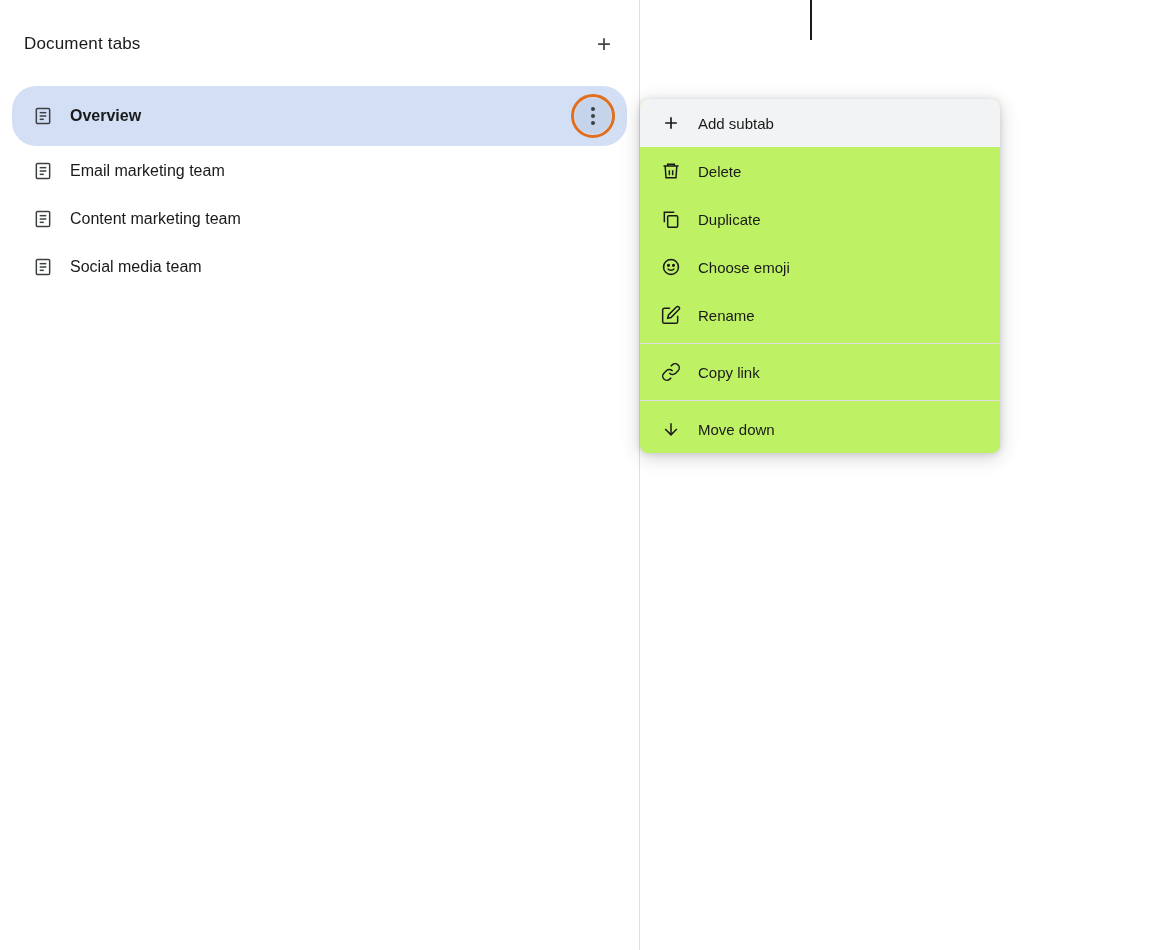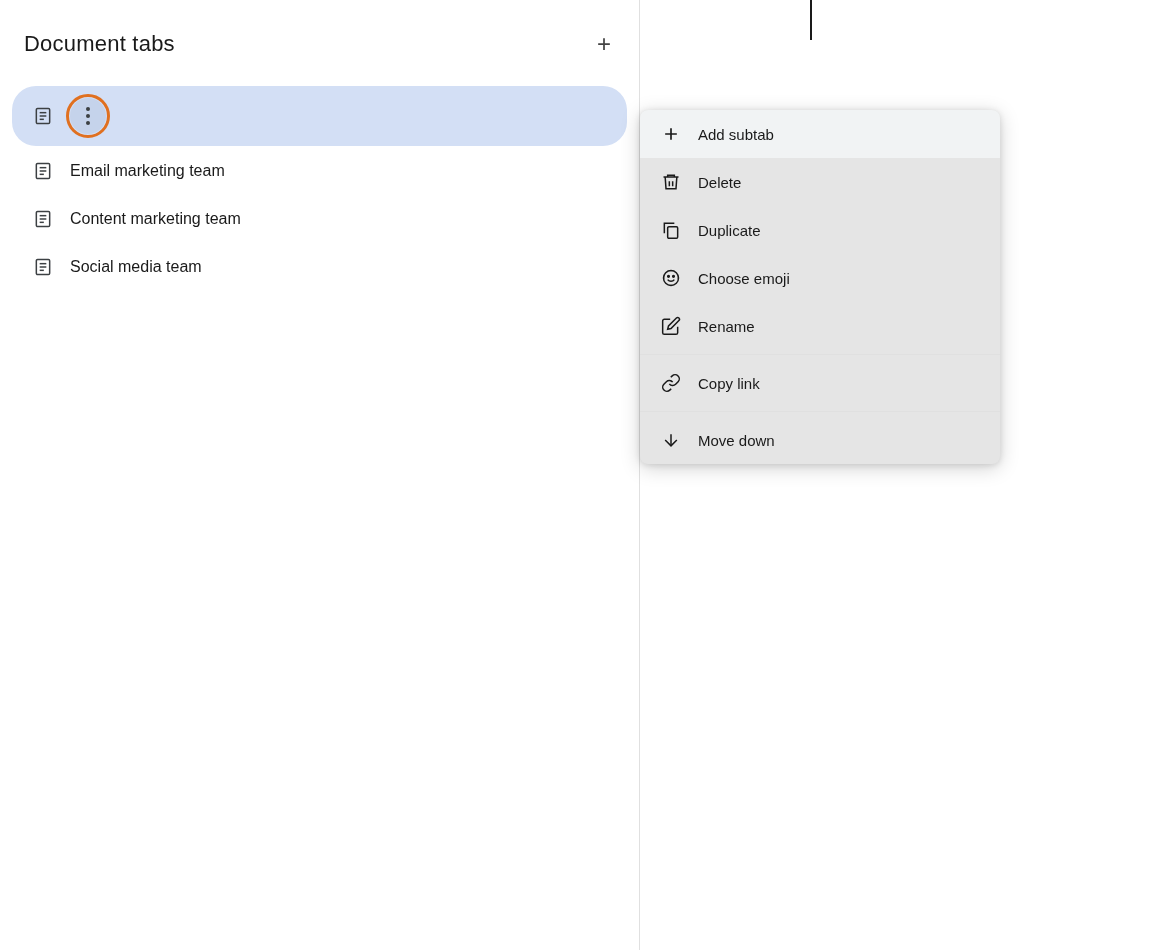--- a/index.html
+++ b/index.html
@@ -25,21 +25,21 @@
     }
 
     .sidebar-header {
       display: flex;
       align-items: center;
       justify-content: space-between;
       padding: 0 20px 24px 24px;
     }
 
     .sidebar-title {
-      font-size: 22px;
+      font-size: 17px;
       font-weight: 500;
       color: #1a1a1a;
       letter-spacing: 0.01em;
     }
 
     .add-tab-btn {
       background: none;
       border: none;
       cursor: pointer;
       font-size: 24px;
@@ -112,24 +112,24 @@
     .dot {
       width: 4px;
       height: 4px;
       background: #3c4043;
       border-radius: 50%;
     }
 
     
     .context-menu {
       position: absolute;
-      top: 110px;
+      top: 99px;
       left: 640px;
       width: 360px;
-      background: #e5e5e5;
+      background: #bef264;
       border-radius: 8px;
       box-shadow: 0 4px 20px rgba(0,0,0,0.18), 0 1px 6px rgba(0,0,0,0.12);
       z-index: 100;
       overflow: hidden;
     }
 
     .menu-item {
       display: flex;
       align-items: center;
       padding: 13px 20px;
@@ -207,20 +207,21 @@
 
   <div class="tab-item active">
     <span class="tab-icon">
       <svg viewBox="0 0 24 24" fill="none" stroke="currentColor" stroke-width="1.8">
         <rect x="4" y="3" width="16" height="18" rx="1.5" stroke="#3c4043"></rect>
         <line x1="8" y1="8" x2="16" y2="8" stroke="#3c4043"></line>
         <line x1="8" y1="12" x2="16" y2="12" stroke="#3c4043"></line>
         <line x1="8" y1="16" x2="13" y2="16" stroke="#3c4043"></line>
       </svg>
     </span>
+    <span class="tab-label">Overview</span>
     <button class="more-btn">
       <div class="more-btn-dots">
         <div class="dot"></div>
         <div class="dot"></div>
         <div class="dot"></div>
       </div>
     </button>
   </div>
 
   <div class="tab-item">

